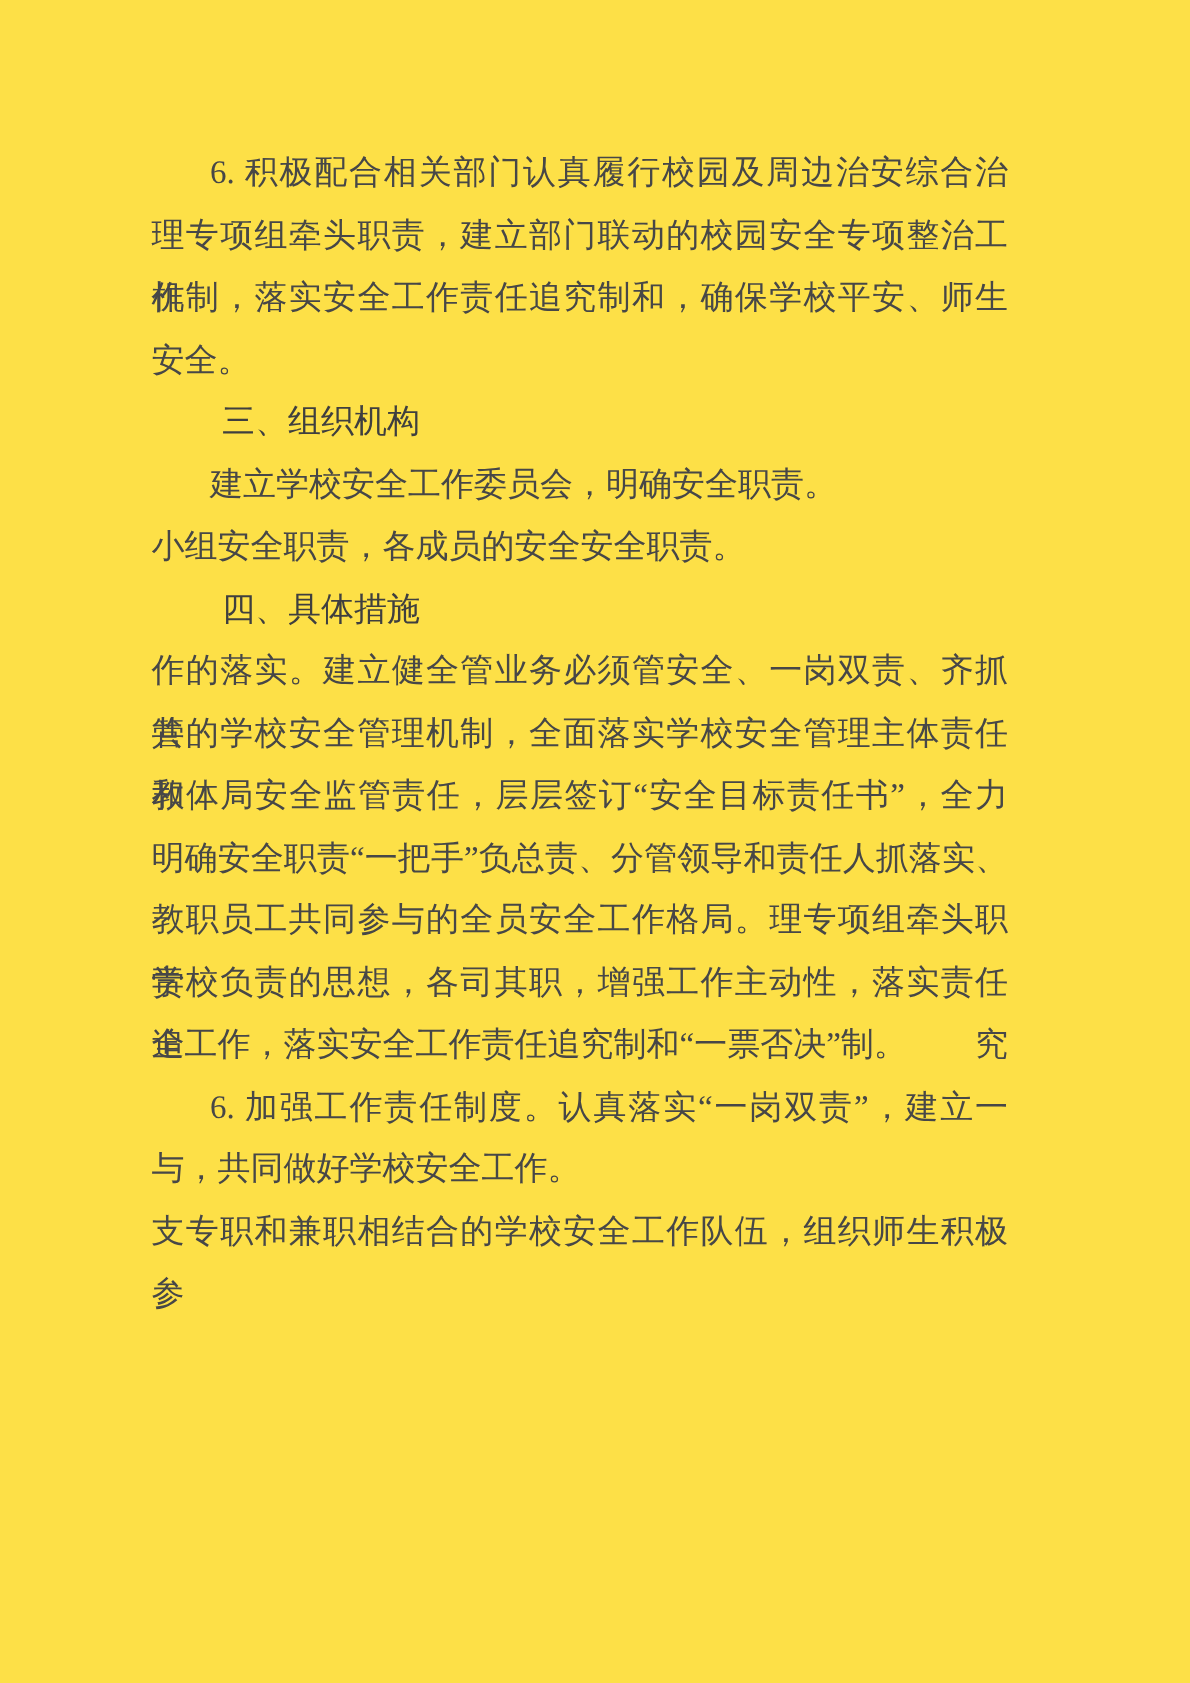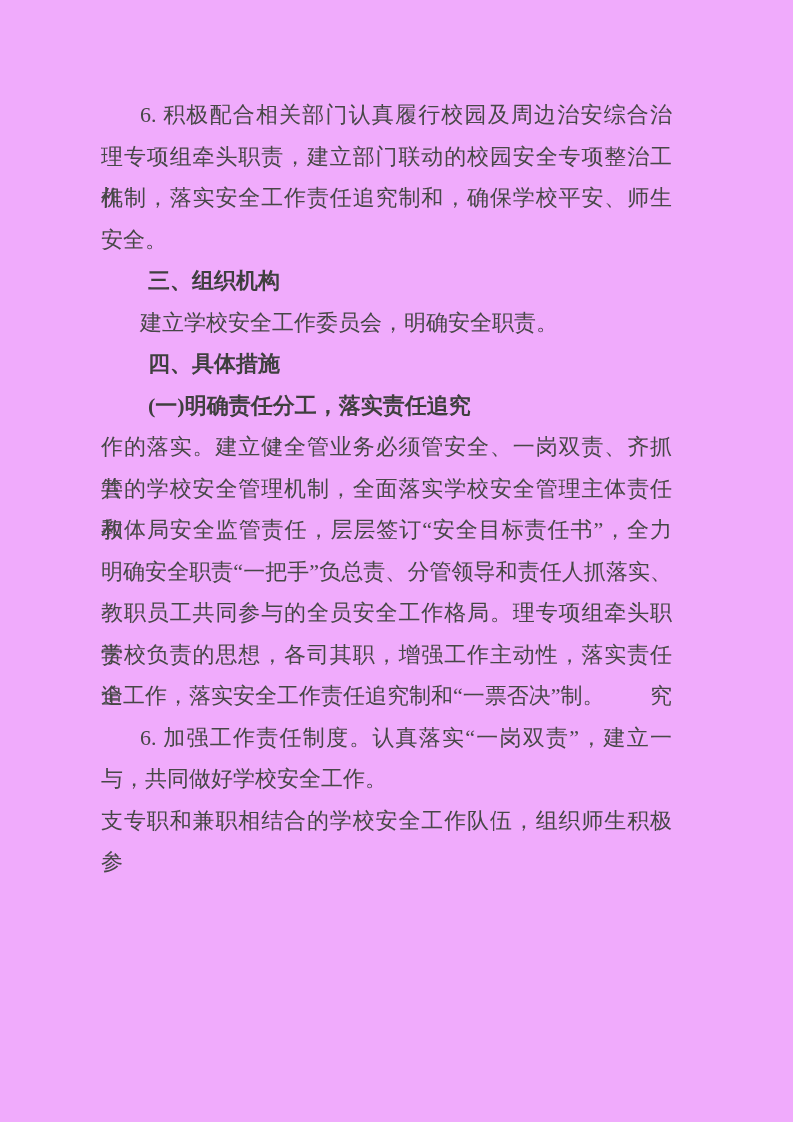--- a/index.html
+++ b/index.html
@@ -4,21 +4,21 @@
 <style>
   html, body {
     margin: 0;
     padding: 0;
     background: #ffffff;
   }
   .page {
     position: relative;
     width: 793px;
     height: 1122px;
-    background: #f0abfc;
+    background: #fde047;
     overflow: hidden;
     font-family: "Liberation Serif", "DejaVu Serif", serif;
   }
   .textblock {
     position: absolute;
     left: 101px;
     top: 94px;
     width: 571px;
     color: #474747;
     font-size: 22px;
@@ -34,41 +34,41 @@
   .j {
     white-space: normal;
     text-align: justify;
     text-align-last: justify;
     text-justify: inter-character;
   }
   
   .ind { padding-left: 39px; }
   
   .hind { padding-left: 47px; }
-  .b { font-weight: 700; color: #3f3f3f; }
+  .b { font-weight: 400; color: #3f3f3f; }
 </style>
 </head>
 <body>
 
 <div class="page">
   <div class="textblock">
 
     <div class="ln ind j">6. 积极配合相关部门认真履行校园及周边治安综合治</div>
     <div class="ln j">理专项组牵头职责，建立部门联动的校园安全专项整治工作</div>
     <div class="ln j">机制，落实安全工作责任追究制和，确保学校平安、师生</div>
     <div class="ln">安全。</div>
 
     <div class="ln hind b">三、组织机构</div>
 
     <div class="ln ind">建立学校安全工作委员会，明确安全职责。</div>
 
+    <div class="ln">小组安全职责，各成员的安全安全职责。</div>
 
     <div class="ln hind b">四、具体措施</div>
 
-    <div class="ln hind b">(一)明确责任分工，落实责任追究</div>
 
     <div class="ln j">作的落实。建立健全管业务必须管安全、一岗双责、齐抓共</div>
     <div class="ln j">管的学校安全管理机制，全面落实学校安全管理主体责任和</div>
     <div class="ln j">教体局安全监管责任，层层签订“安全目标责任书”，全力</div>
     <div class="ln j">明确安全职责“一把手”负总责、分管领导和责任人抓落实、</div>
     <div class="ln j">教职员工共同参与的全员安全工作格局。理专项组牵头职责</div>
     <div class="ln j">学校负责的思想，各司其职，增强工作主动性，落实责任追究</div>
     <div class="ln">全工作，落实安全工作责任追究制和“一票否决”制。</div>
 
 

